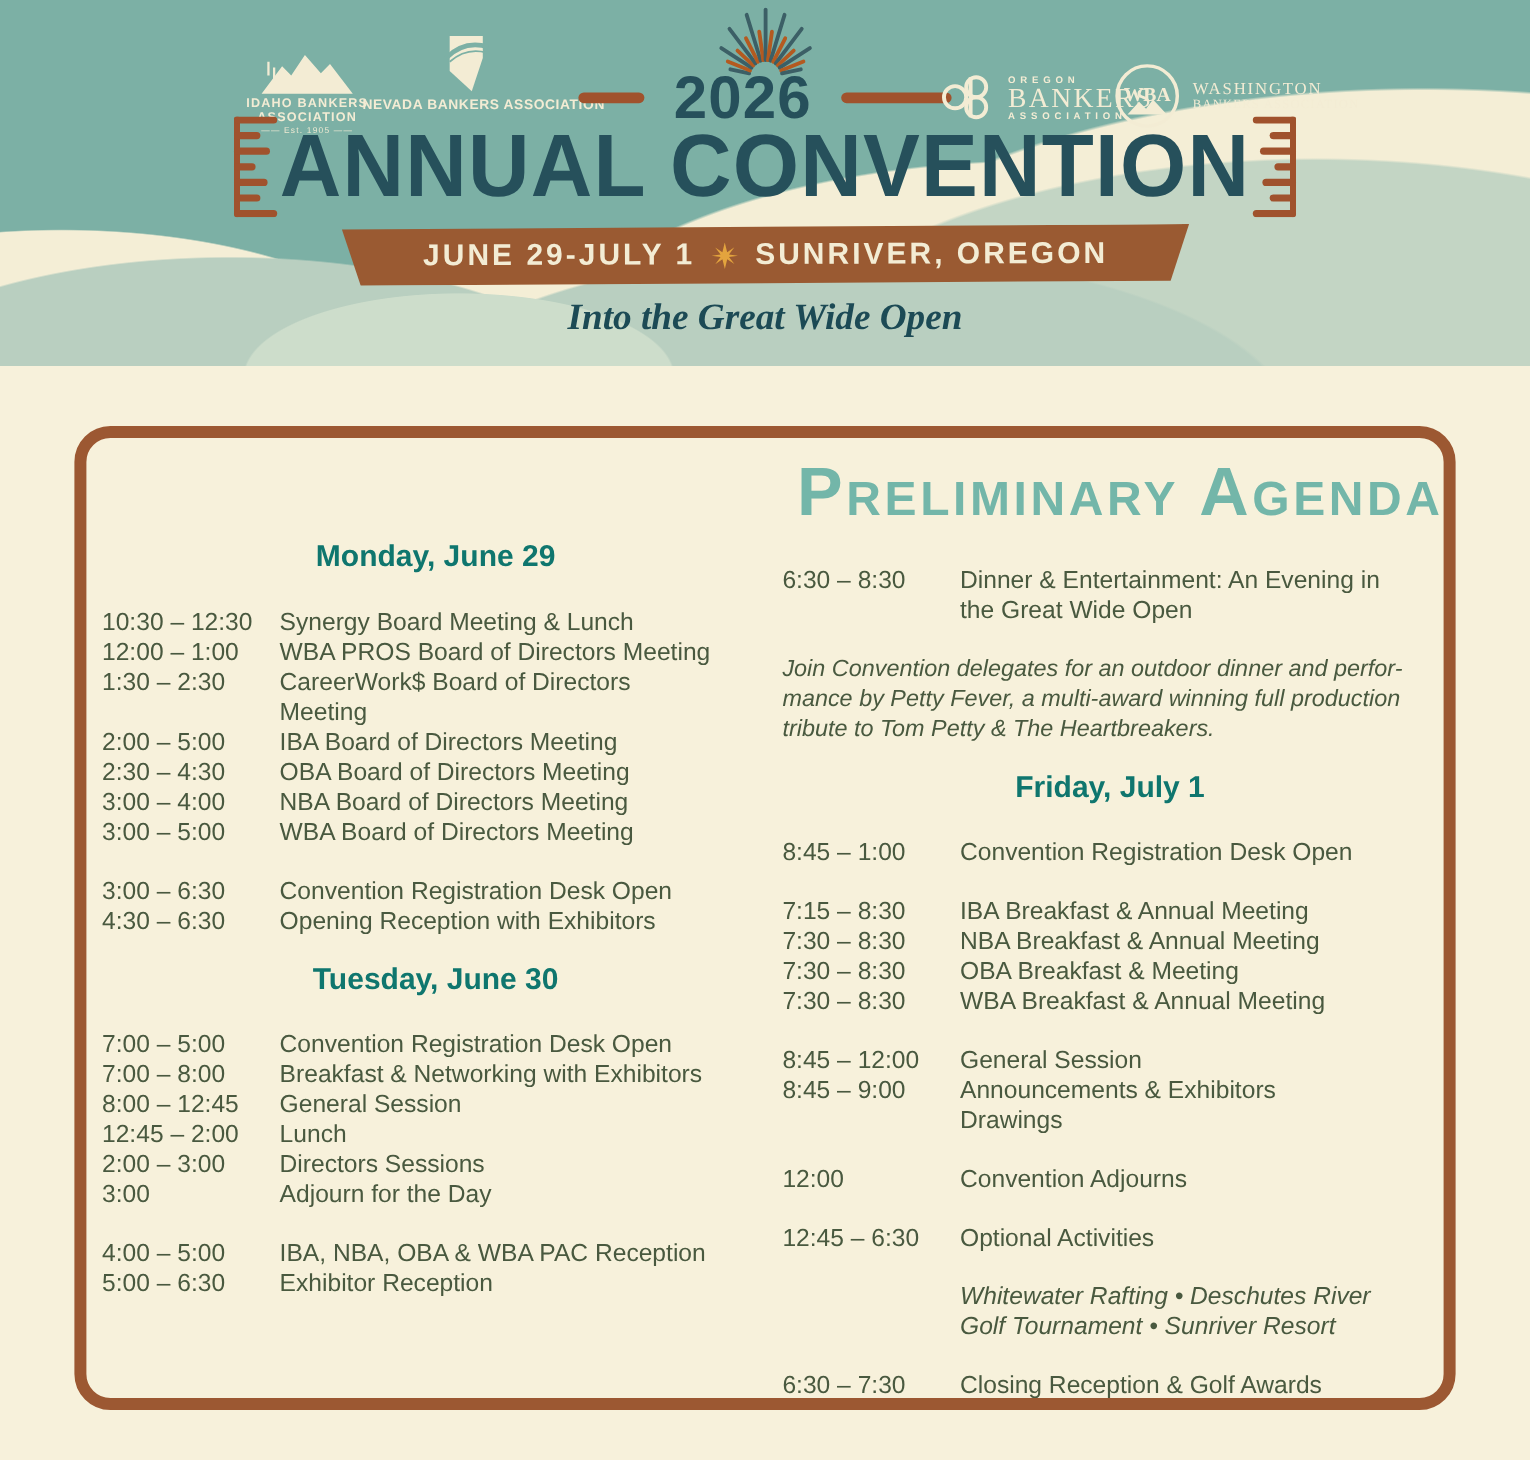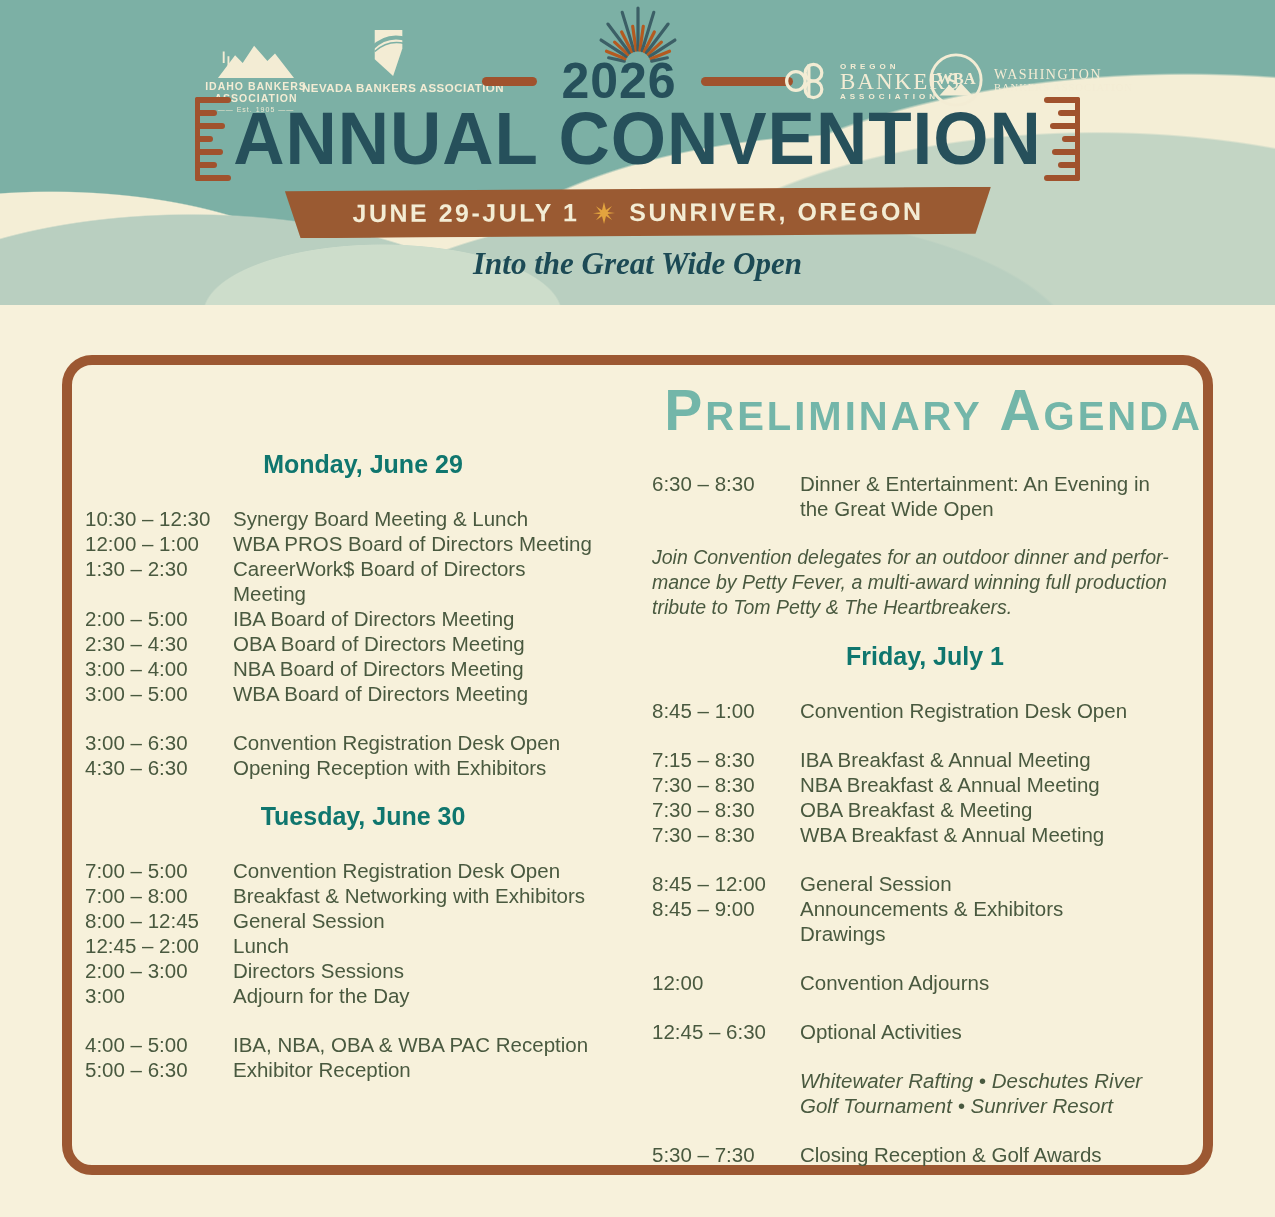--- a/index.html
+++ b/index.html
@@ -339,20 +339,20 @@
           </div>
           <div class="row gap">
             <span class="time">12:45 – 6:30</span>
             <span class="desc">Optional Activities</span>
           </div>
           <div class="row gap activities">
             <span class="desc">Whitewater Rafting • Deschutes River
 Golf Tournament • Sunriver Resort</span>
           </div>
           <div class="row gap">
-            <span class="time">5:30 – 7:30</span>
+            <span class="time">6:30 – 7:30</span>
             <span class="desc">Closing Reception &amp; Golf Awards</span>
           </div>
         </div>
     </div>
   </main>
 
 </div>
 
 </body></html>

